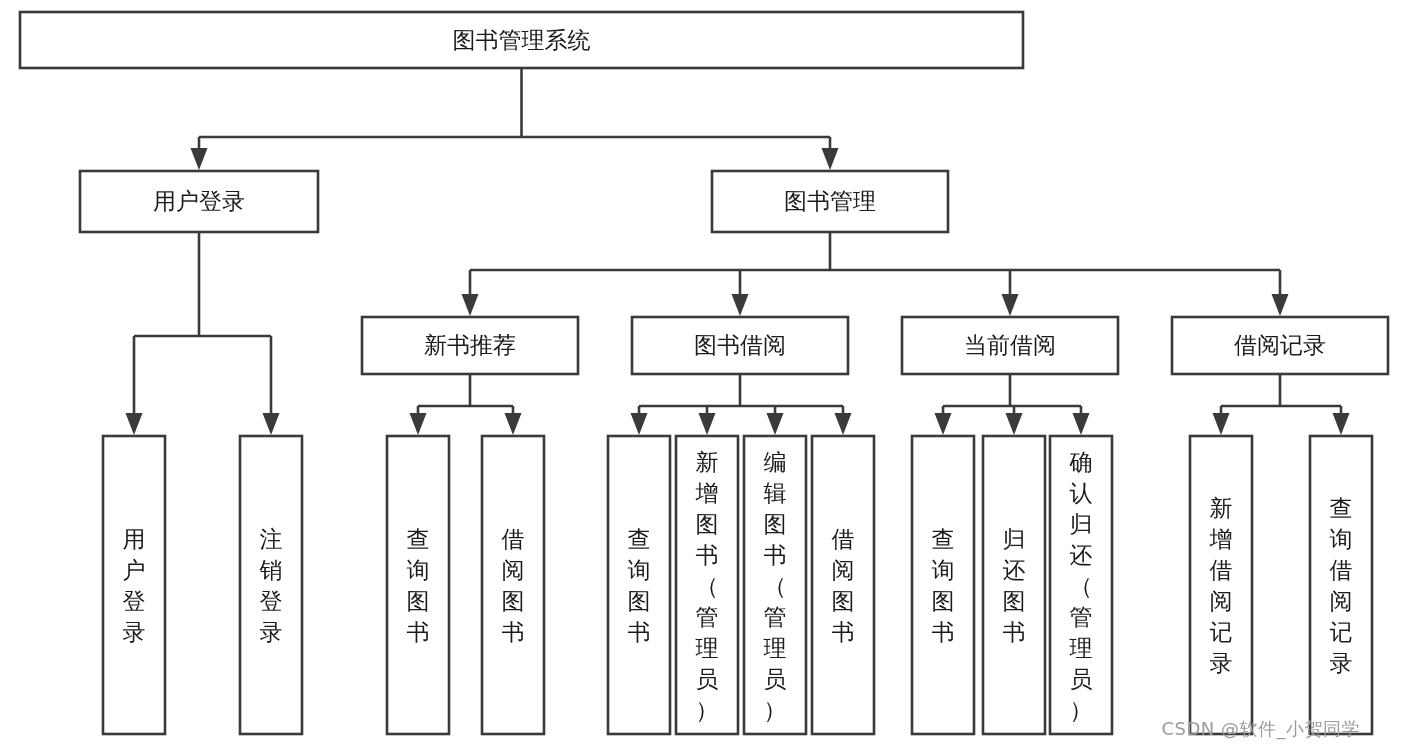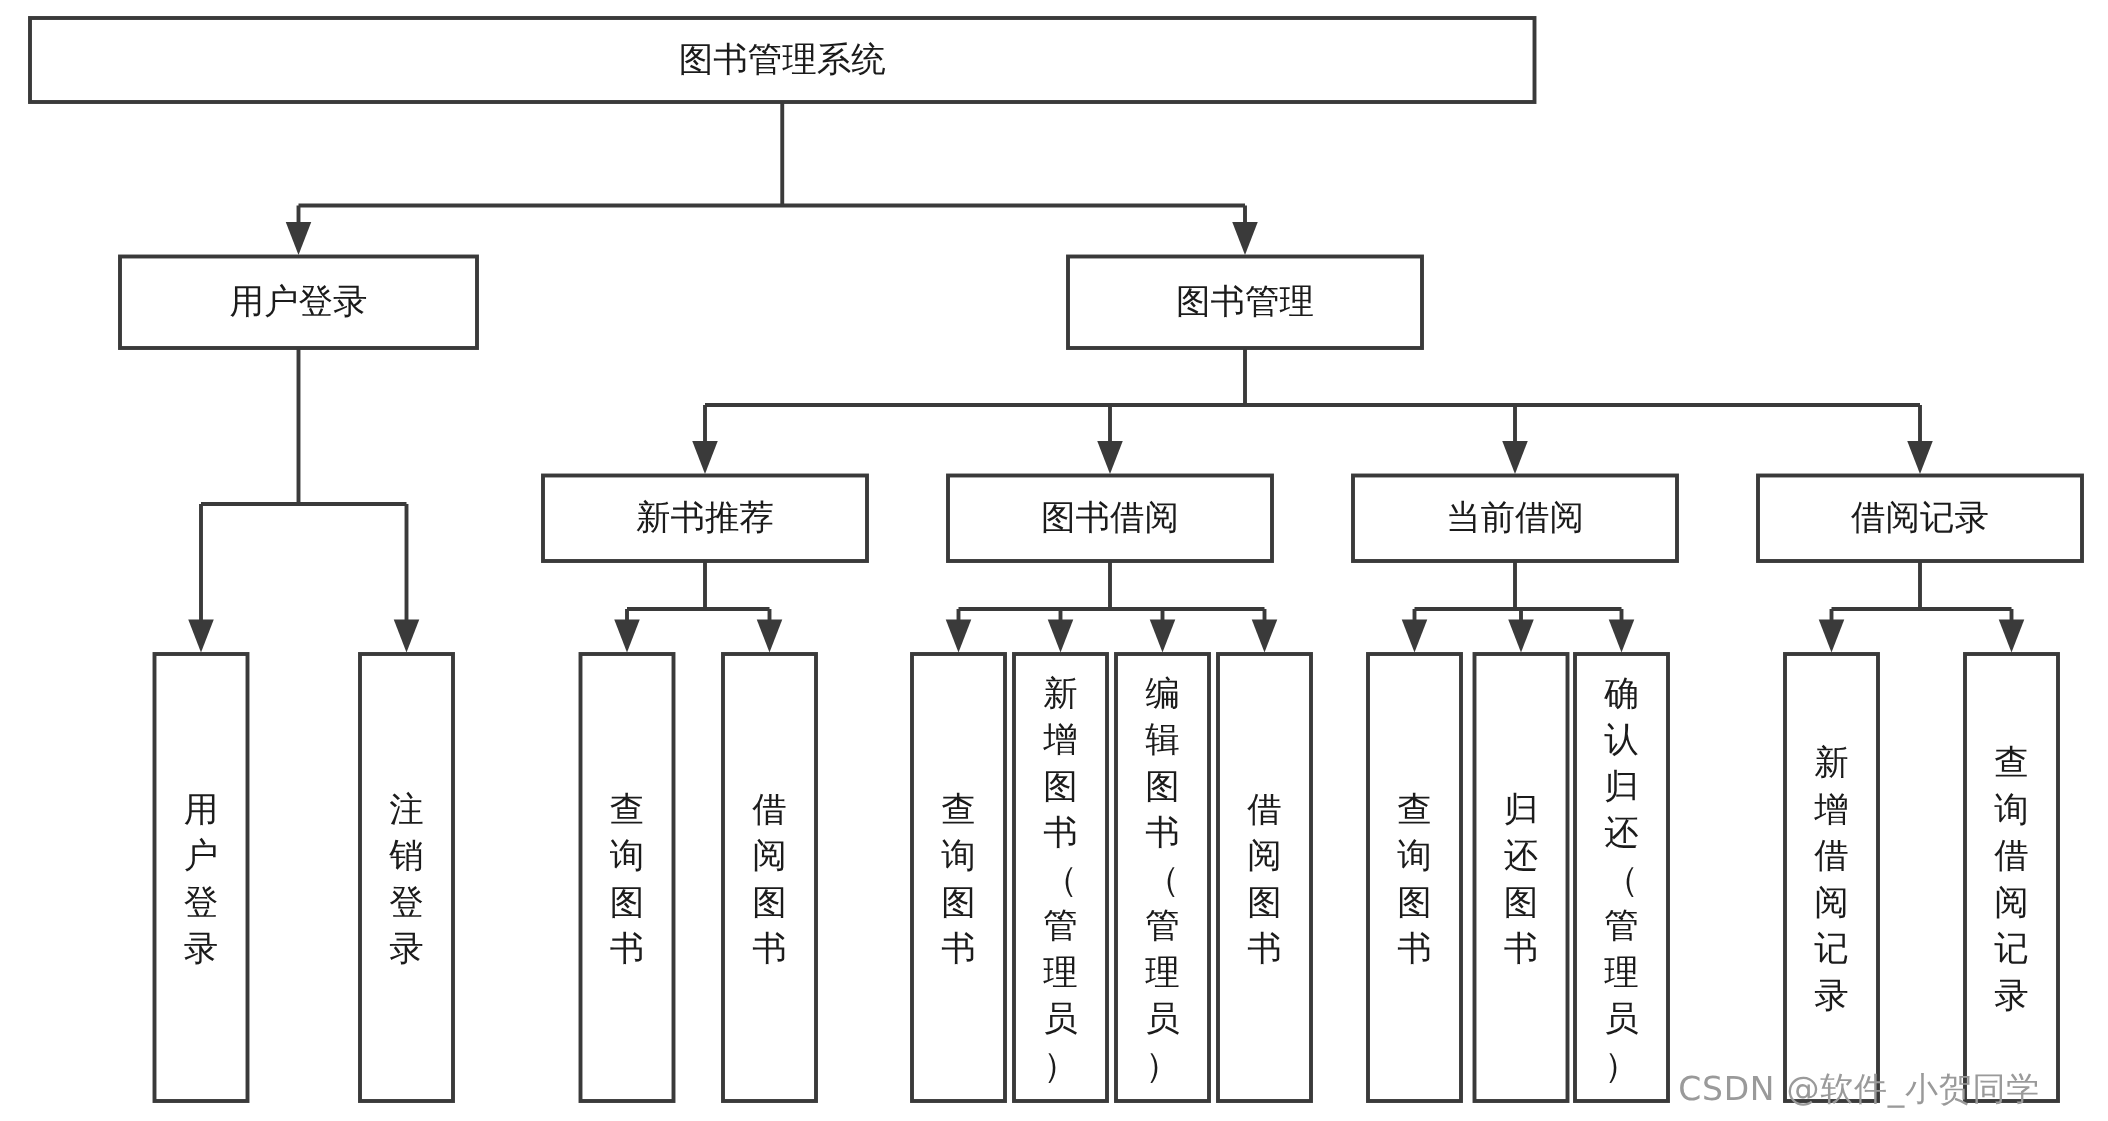--- a/index.html
+++ b/index.html
@@ -54,21 +54,21 @@
     fill: #1b1b1b;
     font-family: "DejaVu Sans", "Liberation Sans", sans-serif;
     font-size: 23px;
     text-anchor: middle;
   }
   .watermark {
     position: absolute;
     right: 8px;
     bottom: 6px;
     font-family: "DejaVu Sans", "Liberation Sans", sans-serif;
-    font-size: 22px;
+    font-size: 18px;
     color: #9a9a9a;
     letter-spacing: 0.5px;
     white-space: nowrap;
     pointer-events: none;
   }
 </style>
 </head>
 <body>
 
 <div id="diagram-root">

